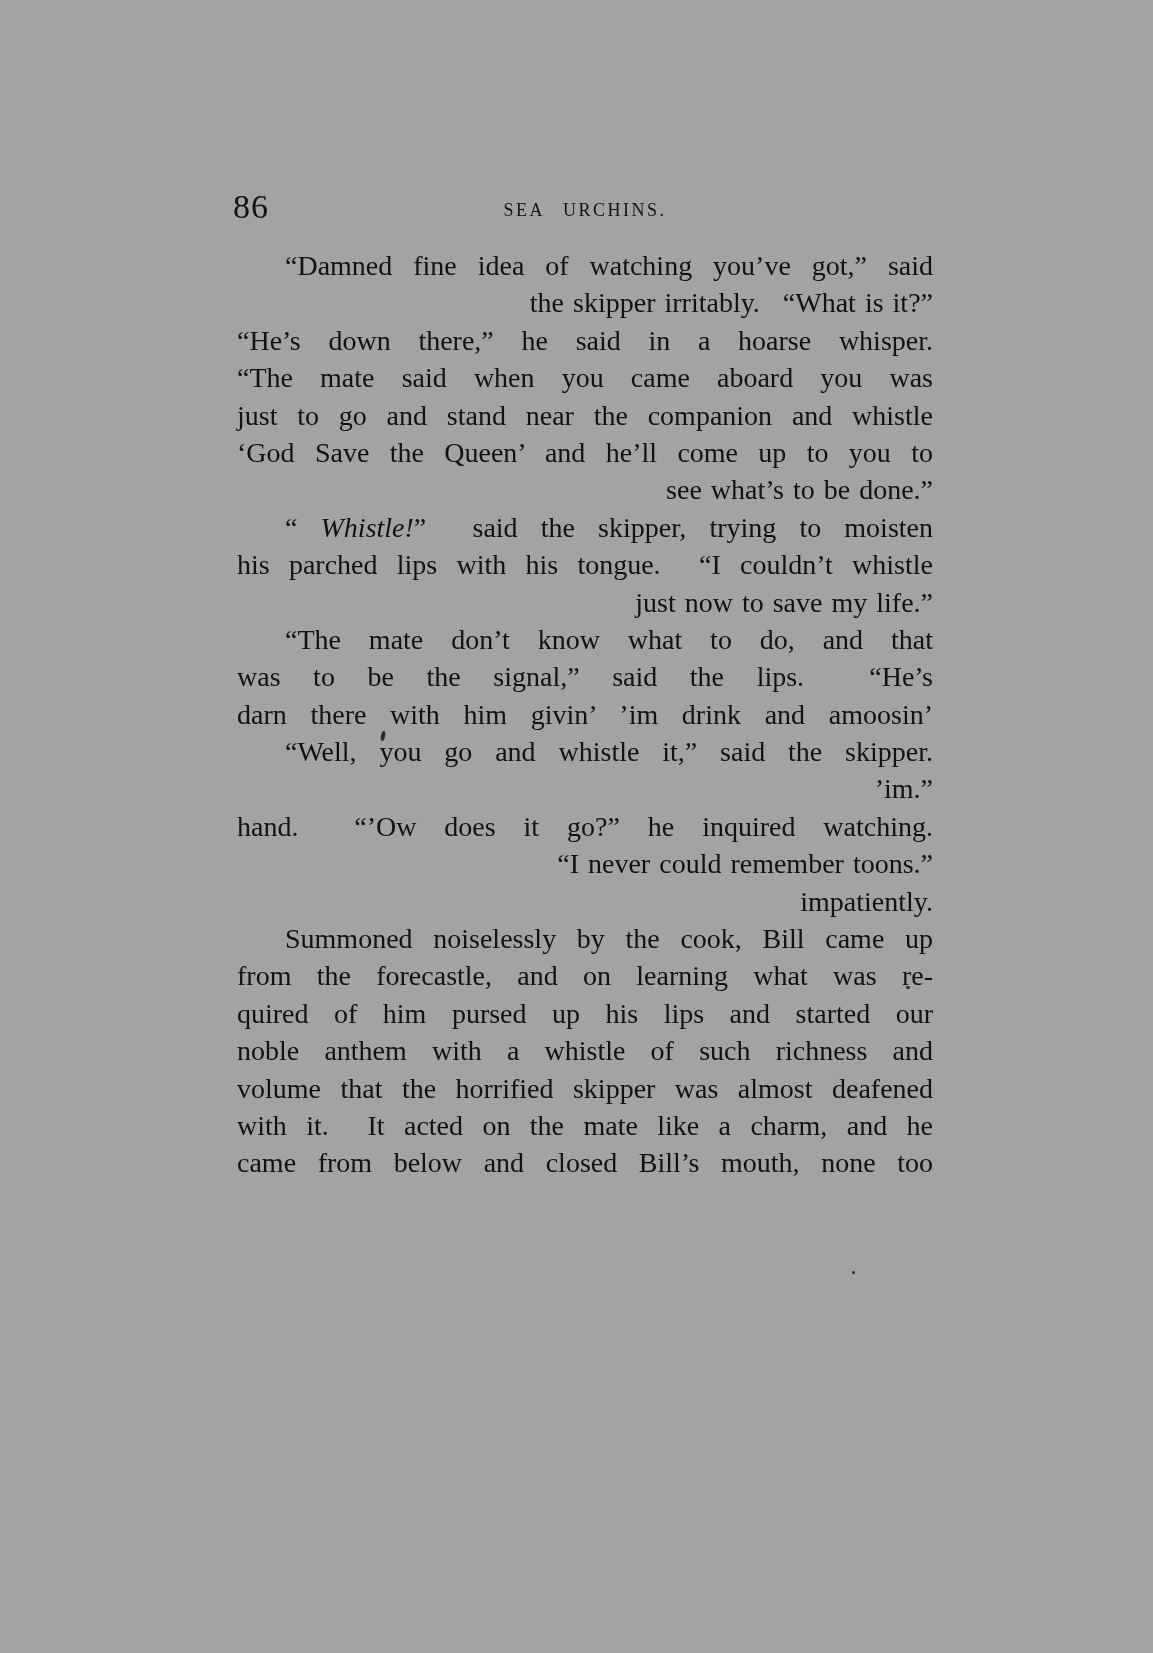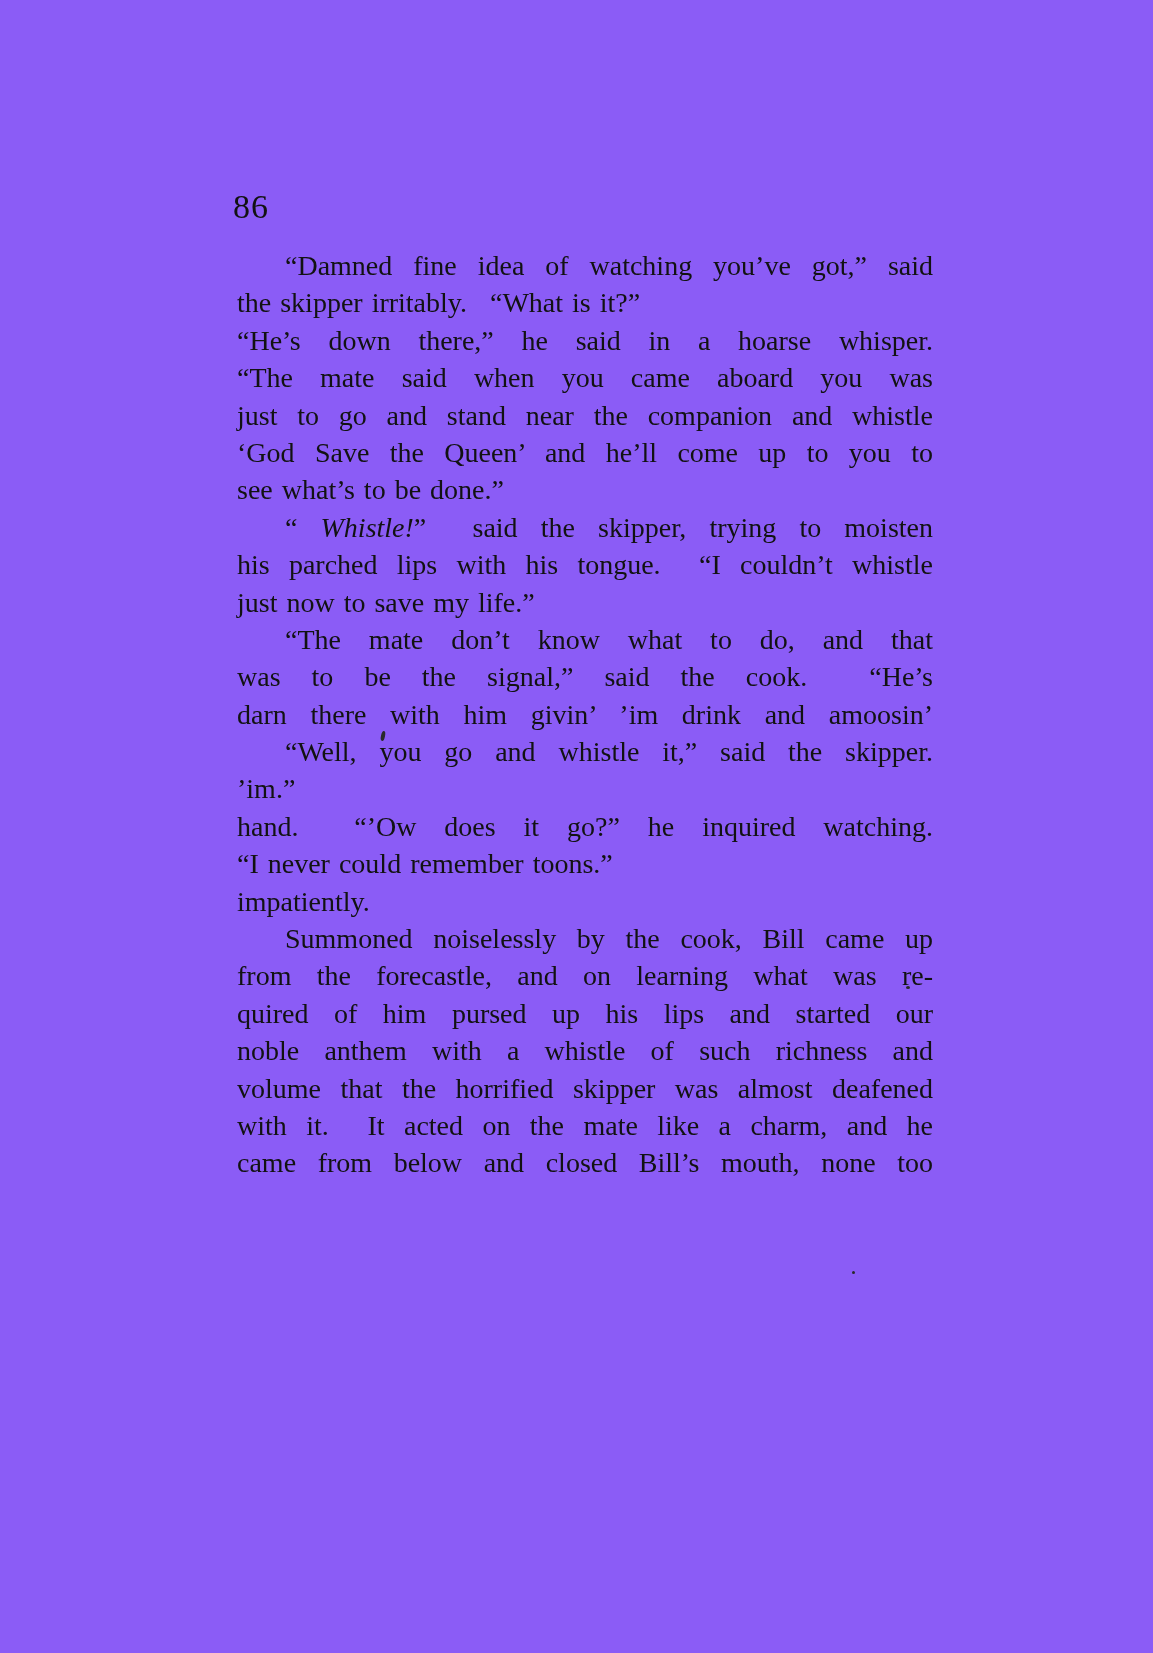--- a/index.html
+++ b/index.html
@@ -11,21 +11,21 @@
     width: 1153px;
     height: 1653px;
     position: relative;
     font-family: "Liberation Serif", "DejaVu Serif", serif;
     color: #121212;
     overflow: hidden;
   }
   .scan-page {
     position: absolute;
     inset: 0;
-    background: #8b5cf6;
+    background: #a3a3a3;
   }
   .page-number {
     position: absolute;
     left: 233px;
     top: 190px;
     font-size: 34px;
     line-height: 34px;
     letter-spacing: 1px;
   }
   .running-title {
@@ -45,21 +45,21 @@
     left: 237px;
     top: 247px;
     width: 696px;
   }
   .line {
     font-size: 28px;
     line-height: 37.4px;
     height: 37.4px;
     white-space: pre-wrap;
     word-spacing: 2px;
-    text-align: left;
+    text-align: right;
   }
   .line.j {
     text-align: justify;
     text-justify: inter-word;
     text-align-last: justify;
   }
   .line.ind {
     padding-left: 48px;
   }
   .line .it {
@@ -73,34 +73,35 @@
   #speck1 { left: 381px; top: 731px; width: 4px; height: 10px; transform: rotate(12deg); }
   #speck2 { left: 906px; top: 986px; width: 4px; height: 3px; }
   #speck3 { left: 852px; top: 1271px; width: 3px; height: 3px; }
 </style>
 </head>
 <body>
 
 <div class="scan-page">
 
   <div class="page-number">86</div>
+  <div class="running-title">SEA URCHINS.</div>
 
   <div class="textblock">
     <div class="line ind j">“Damned fine idea of watching you’ve got,” said</div>
     <div class="line">the skipper irritably.  “What is it?”</div>
     <div class="line j">“He’s down there,” he said in a hoarse whisper.</div>
     <div class="line j">“The mate said when you came aboard you was</div>
     <div class="line j">just to go and stand near the companion and whistle</div>
     <div class="line j">‘God Save the Queen’ and he’ll come up to you to</div>
     <div class="line">see what’s to be done.”</div>
     <div class="line ind j"><span>“ </span><span class="it">Whistle!</span><span>”  said the skipper, trying to moisten</span></div>
     <div class="line j">his parched lips with his tongue.  “I couldn’t whistle</div>
     <div class="line">just now to save my life.”</div>
     <div class="line ind j">“The mate don’t know what to do, and that</div>
-    <div class="line j">was to be the signal,” said the cook.  “He’s</div>
+    <div class="line j">was to be the signal,” said the lips.  “He’s</div>
     <div class="line j">darn there with him givin’ ’im drink and amoosin’</div>
     <div class="line ind j">“Well, you go and whistle it,” said the skipper.</div>
     <div class="line">’im.”</div>
     <div class="line j">hand.  “’Ow does it go?” he inquired watching.</div>
     <div class="line">“I never could remember toons.”</div>
     <div class="line">impatiently.</div>
     <div class="line ind j">Summoned noiselessly by the cook, Bill came up</div>
     <div class="line j">from the forecastle, and on learning what was re-</div>
     <div class="line j">quired of him pursed up his lips and started our</div>
     <div class="line j">noble anthem with a whistle of such richness and</div>

